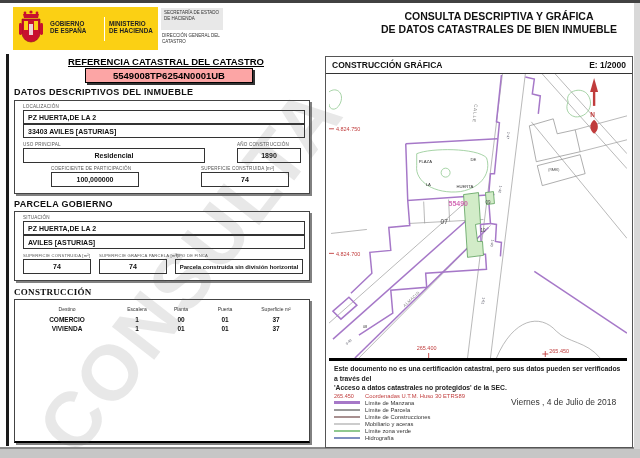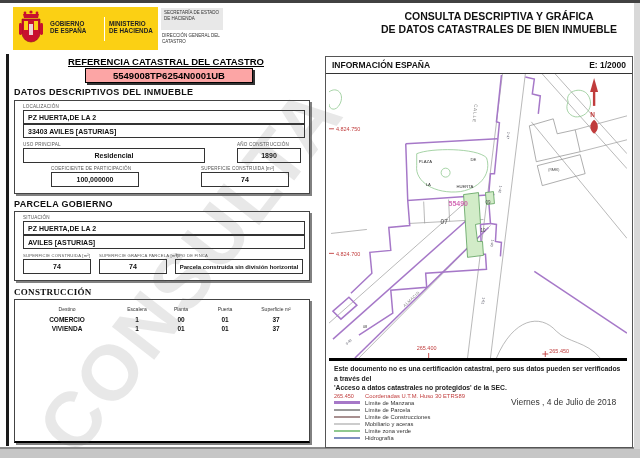--- a/index.html
+++ b/index.html
@@ -117,21 +117,21 @@
         <div style="width:96px;">VIVIENDA</div>
         <div style="width:44px;">1</div>
         <div style="width:44px;">01</div>
         <div style="width:44px;">01</div>
         <div style="width:58px;">37</div>
       </div>
     </div>
   </div>
 
   <div class="abs" style="left:325px;top:56px;width:306px;height:390px;border:1px solid #555;background:#fff;">
-    <div class="abs" style="left:6px;top:3px;font-weight:bold;font-size:8.5px;color:#111;">INFORMACIÓN ESPAÑA</div>
+    <div class="abs" style="left:6px;top:3px;font-weight:bold;font-size:8.5px;color:#111;">CONSTRUCCIÓN GRÁFICA</div>
     <div class="abs" style="right:6px;top:3px;font-weight:bold;font-size:8.5px;color:#111;">E: 1/2000</div>
     <div class="abs" style="left:0;top:16px;width:100%;height:1px;background:#333;"></div>
 
     <div class="abs" style="left:3px;top:17px;width:298px;height:284px;border-bottom:3px solid #000;overflow:hidden;">
       <svg width="298" height="284" viewBox="0 0 299 285" preserveAspectRatio="none">
 
         <g stroke="#9a9a9a" stroke-width="0.7" fill="none">
           <path d="M174,0 L139,285"></path>
           <path d="M197,0 L162,285"></path>
           <path d="M227,0 L299,80"></path>

